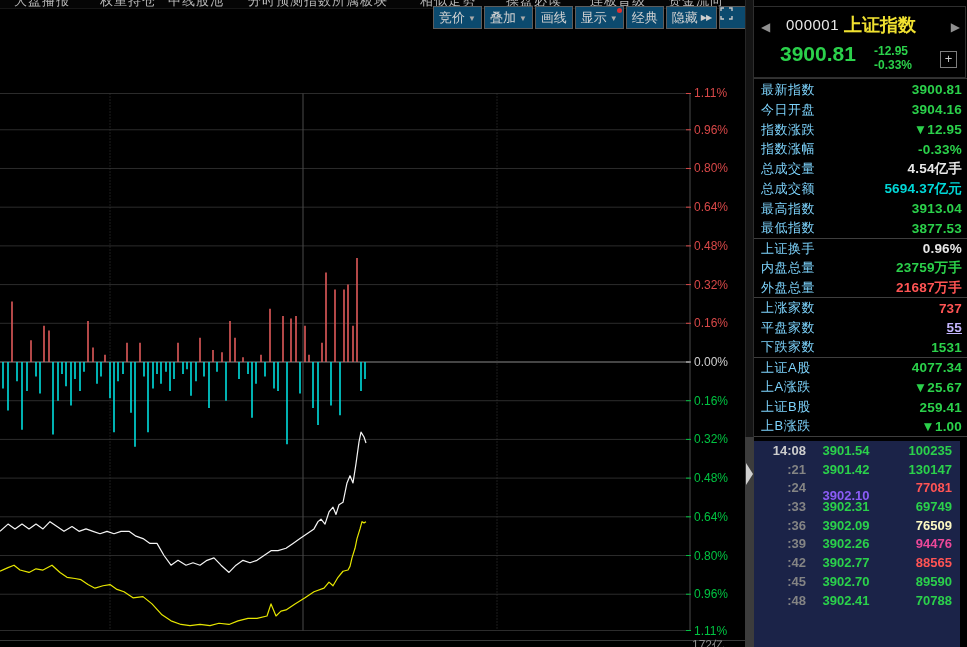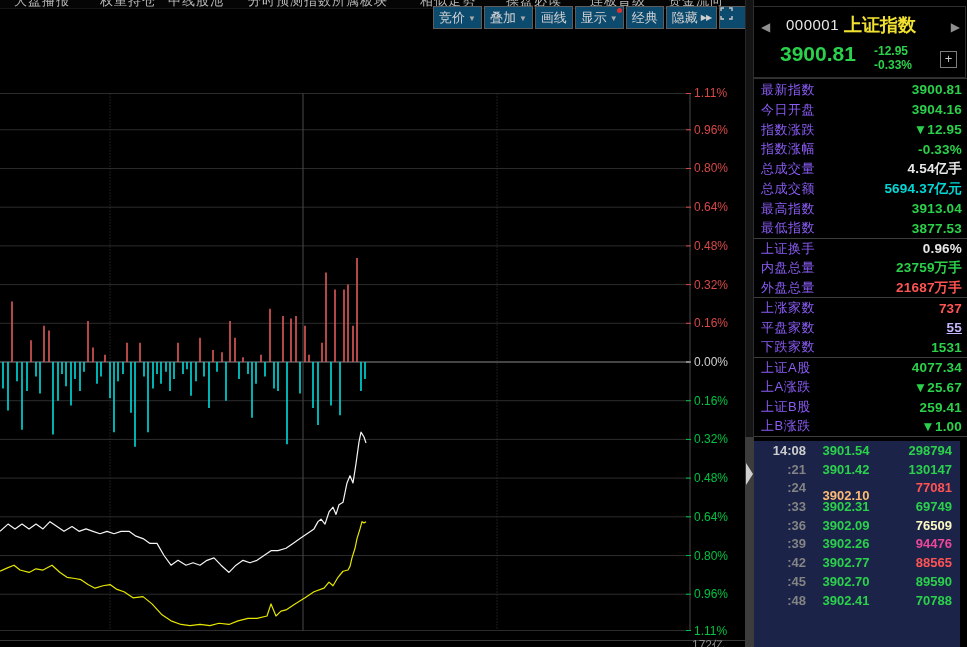--- a/index.html
+++ b/index.html
@@ -35,21 +35,21 @@
   .q-code{position:absolute;left:32px;top:9px;font-size:15px;color:#e6e6e6;letter-spacing:.5px;}
   .q-name{position:absolute;left:90px;top:6px;font-size:18px;font-weight:bold;color:#f0e130;}
   .q-price{position:absolute;left:26px;top:35px;font-size:21px;font-weight:bold;}
   .q-chg{position:absolute;left:120px;top:37px;font-size:12px;font-weight:bold;line-height:14px;}
   .q-plus{position:absolute;left:186px;top:44px;width:15px;height:15px;border:1px solid #7d7d7d;color:#c8c8c8;font-size:13px;line-height:14px;text-align:center;}
   .hline{position:absolute;left:0;width:213px;height:0;border-top:1px solid #333;}
 
   .stats{position:absolute;left:0;top:80px;width:213px;}
   .srow{height:19.83px;display:flex;justify-content:space-between;align-items:center;padding:0 5px 0 7px;box-sizing:border-box;}
   .srow.sep{border-bottom:1px solid #3e3e3e;}
-  .slab{color:#8b5cf6;font-size:13px;letter-spacing:.5px;}
+  .slab{color:#7dd3fc;font-size:13px;letter-spacing:.5px;}
   .sval{font-size:13.5px;font-weight:bold;letter-spacing:.2px;}
 
   .ticklist{position:absolute;left:0;top:441px;width:206px;height:206px;}
   .trow{height:18.72px;display:flex;align-items:center;font-weight:bold;font-size:13px;box-sizing:border-box;}
   .t-time{width:52px;text-align:right;color:#848484;font-weight:bold;}
   .t-time.bright{color:#cdcdcd;}
   .t-price{flex:1;text-align:center;}
   .t-vol{width:66px;text-align:right;padding-right:8px;}
 </style>
 </head>
@@ -339,30 +339,30 @@
         </div>
         <div class="srow sep">
           <span class="slab">上B涨跌</span>
           <span class="sval" style="color: rgb(43, 209, 75);">▼1.00</span>
         </div>
       </div>
     <div class="ticklist" id="ticklist" style="background: rgb(27, 35, 72);">
         <div class="trow">
           <span class="t-time bright">14:08</span>
           <span class="t-price" style="color: rgb(43, 209, 75);">3901.54</span>
-          <span class="t-vol" style="color: rgb(43, 209, 75);">298794</span>
+          <span class="t-vol" style="color: rgb(43, 209, 75);">100235</span>
         </div>
         <div class="trow">
           <span class="t-time">:21</span>
           <span class="t-price" style="color: rgb(43, 209, 75);">3901.42</span>
           <span class="t-vol" style="color: rgb(43, 209, 75);">130147</span>
         </div>
         <div class="trow">
           <span class="t-time">:24</span>
-          <span class="t-price" style="color: #fdba74; margin-top: 16px;">3902.10</span>
+          <span class="t-price" style="color: #8b5cf6; margin-top: 16px;">3902.10</span>
           <span class="t-vol" style="color: rgb(255, 84, 84);">77081</span>
         </div>
         <div class="trow">
           <span class="t-time">:33</span>
           <span class="t-price" style="color: rgb(43, 209, 75);">3902.31</span>
           <span class="t-vol" style="color: rgb(43, 209, 75);">69749</span>
         </div>
         <div class="trow">
           <span class="t-time">:36</span>
           <span class="t-price" style="color: rgb(43, 209, 75);">3902.09</span>

